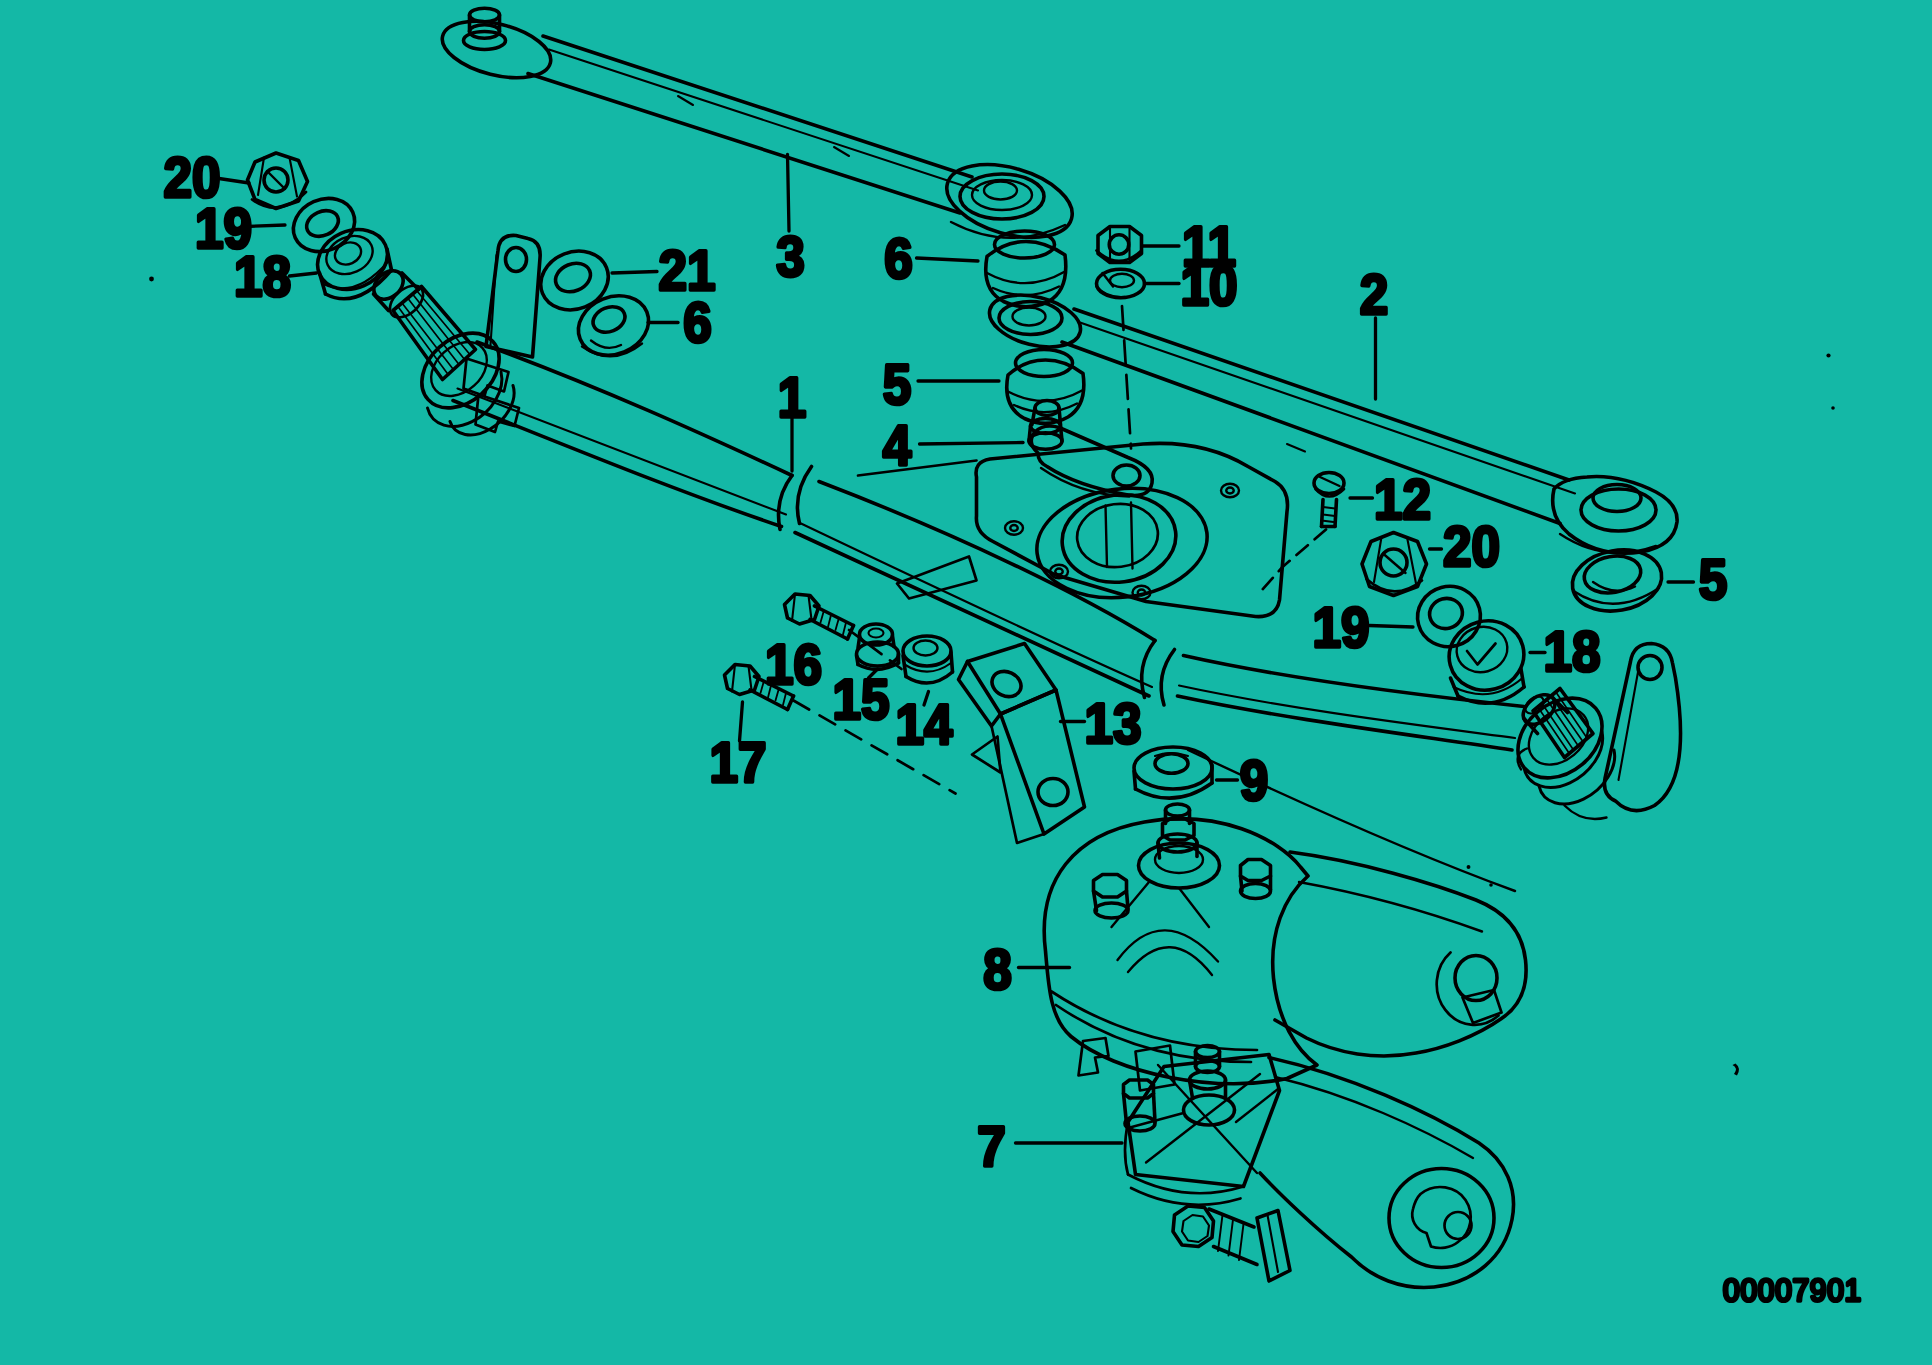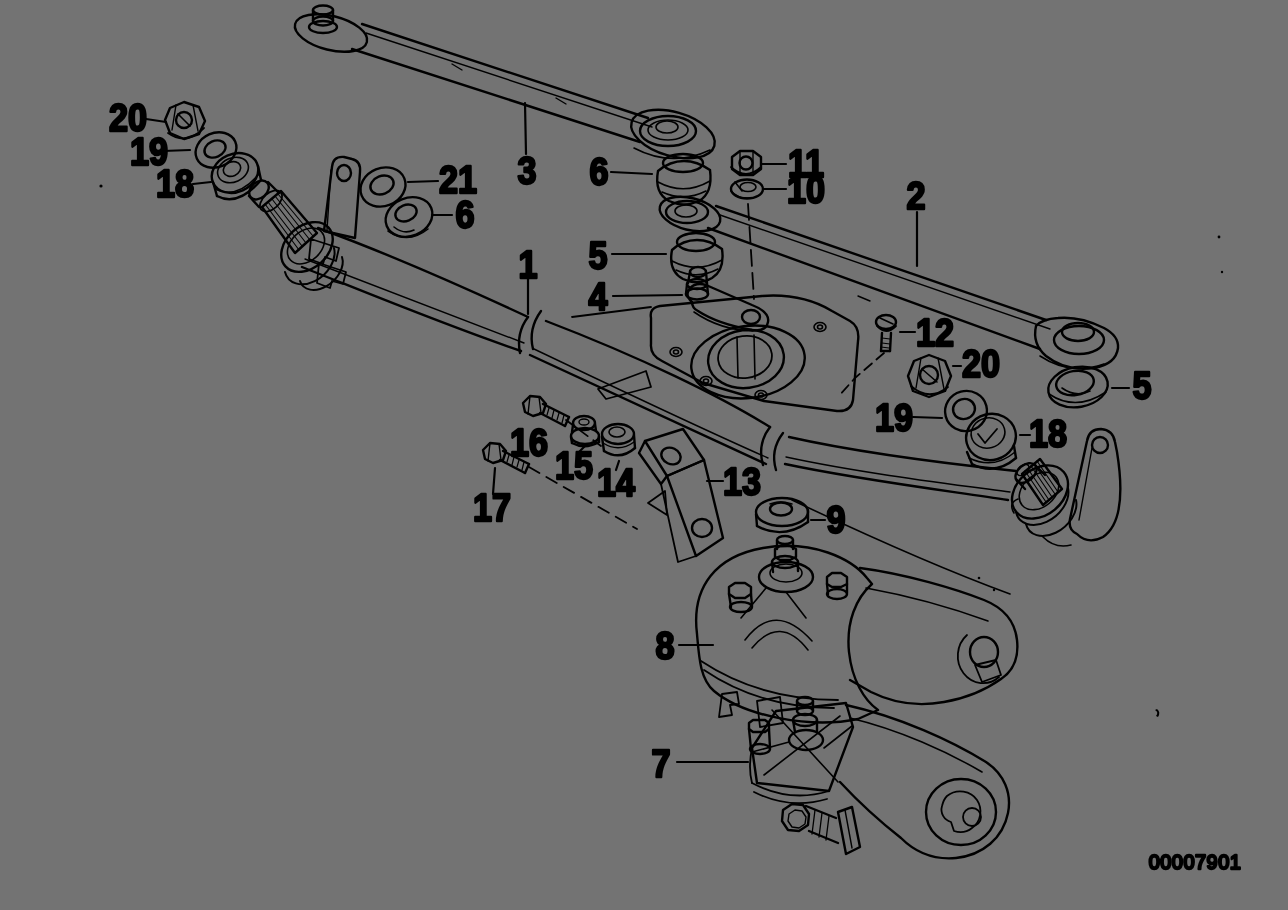--- a/index.html
+++ b/index.html
@@ -1,16 +1,16 @@
 <!DOCTYPE html>
 <html><head>
 <meta charset="utf-8">
 <style>
   html,body{margin:0;padding:0;background:#fff;}
-  .stage{position:relative;width:1288px;height:910px;background:#737373;overflow:hidden;}
+  .stage{position:relative;width:1288px;height:910px;background:#14b8a6;overflow:hidden;}
   svg{position:absolute;left:0;top:0;}
   .callout{font-family:"Liberation Sans",sans-serif;font-weight:700;font-size:38px;fill:#000;
            text-anchor:middle;dominant-baseline:central;}
   .drawing-number{font-family:"Liberation Sans",sans-serif;font-weight:400;font-size:21px;fill:#000;
            text-anchor:middle;dominant-baseline:central;letter-spacing:0.5px;}
   .ln{stroke:#000;stroke-width:2.2;stroke-linecap:round;}
   .dash{stroke:#000;stroke-width:1.8;stroke-linecap:round;fill:none;}
 </style>
 </head>
 <body>

